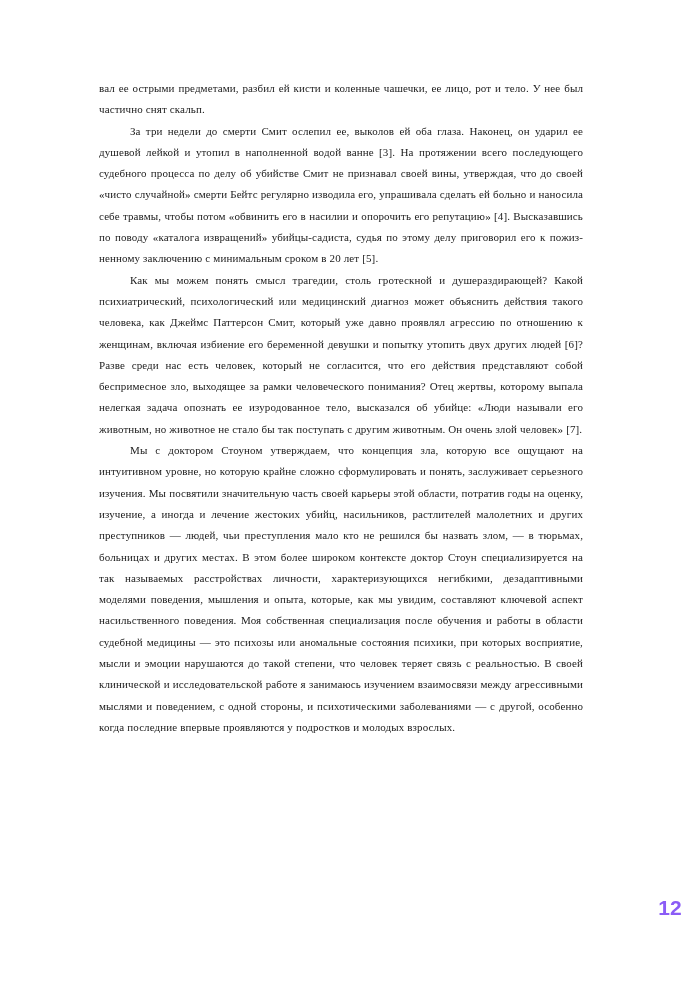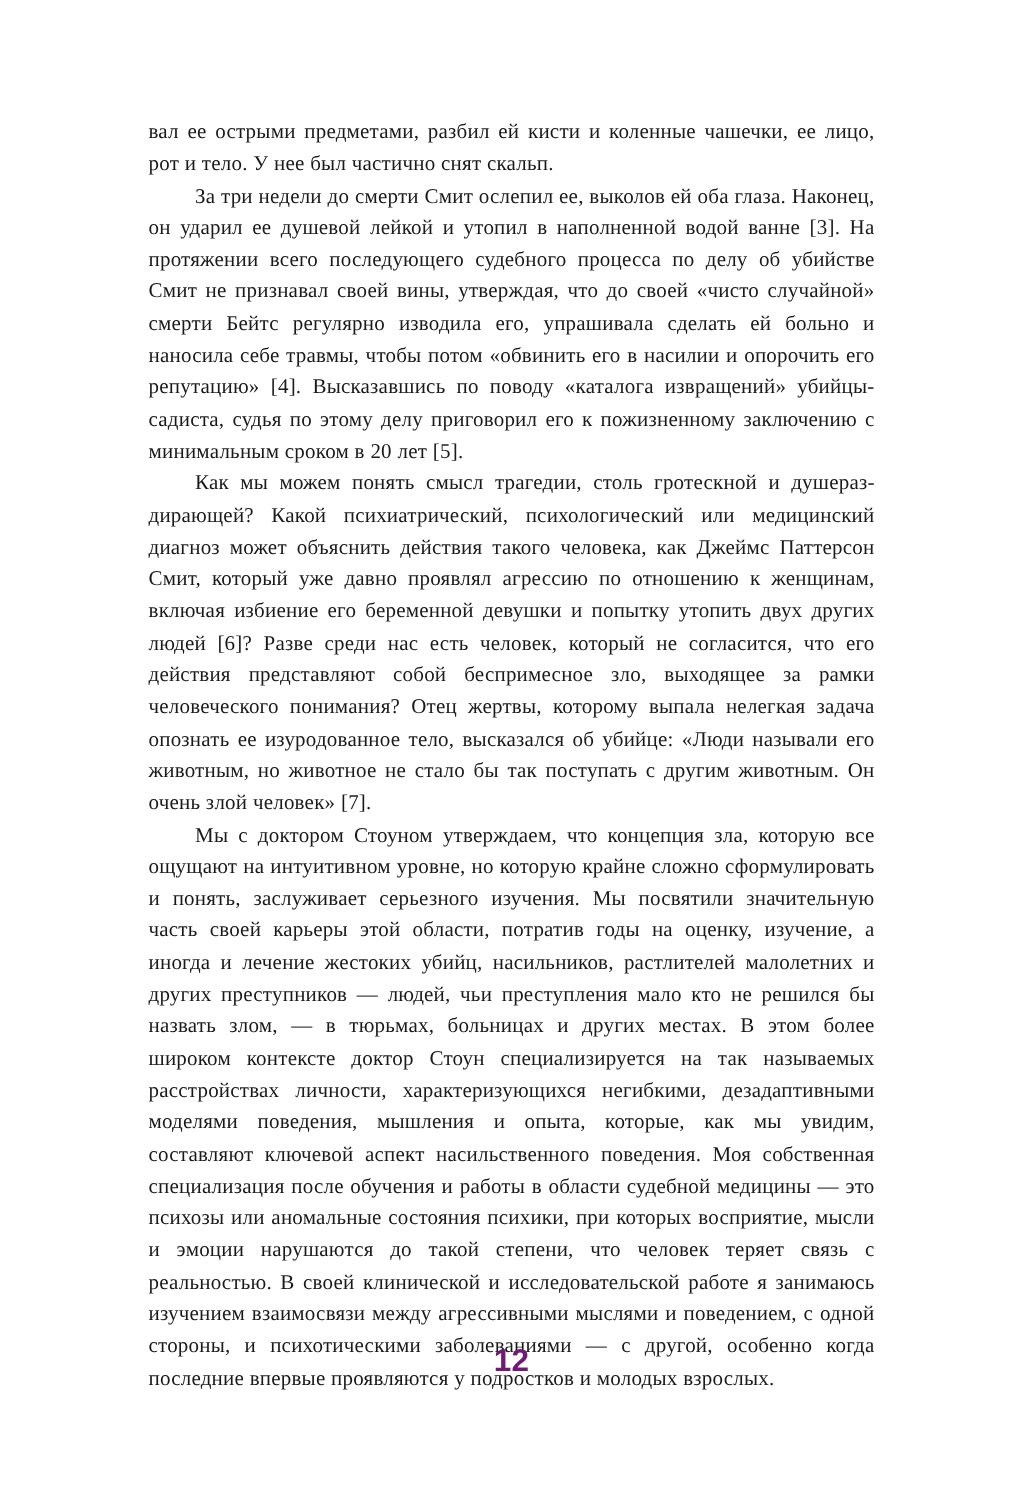--- a/index.html
+++ b/index.html
@@ -22,43 +22,43 @@
     box-sizing: border-box;
   }
   .text-column {
     position: absolute;
     left: 99px;
     top: 78px;
     width: 484px;
   }
   .para {
     margin: 0;
-    font-size: 14px;
+    font-size: 11px;
     line-height: 21.3px;
     text-align: justify;
     text-justify: inter-word;
     text-indent: 31px;
     hyphens: manual;
     -webkit-hyphens: manual;
     letter-spacing: 0.01em;
     word-spacing: 0.01em;
   }
   .para.first {
     text-indent: 0;
   }
   .page-number {
     position: absolute;
     left: 0;
     right: 0;
     top: 896px;
-    text-align: center;
+    text-align: right;
     font-family: "Liberation Sans", "DejaVu Sans", sans-serif;
     font-size: 21px;
     font-weight: bold;
-    color: #701a75;
+    color: #8b5cf6;
     letter-spacing: 0.01em;
   }
 </style>
 </head>
 <body>
 
 <div class="page">
 
   <div class="text-column">
     <p class="para first">вал ее острыми предметами, разбил ей кисти и коленные чашечки, ее лицо, рот и тело. У нее был частично снят скальп.</p>

